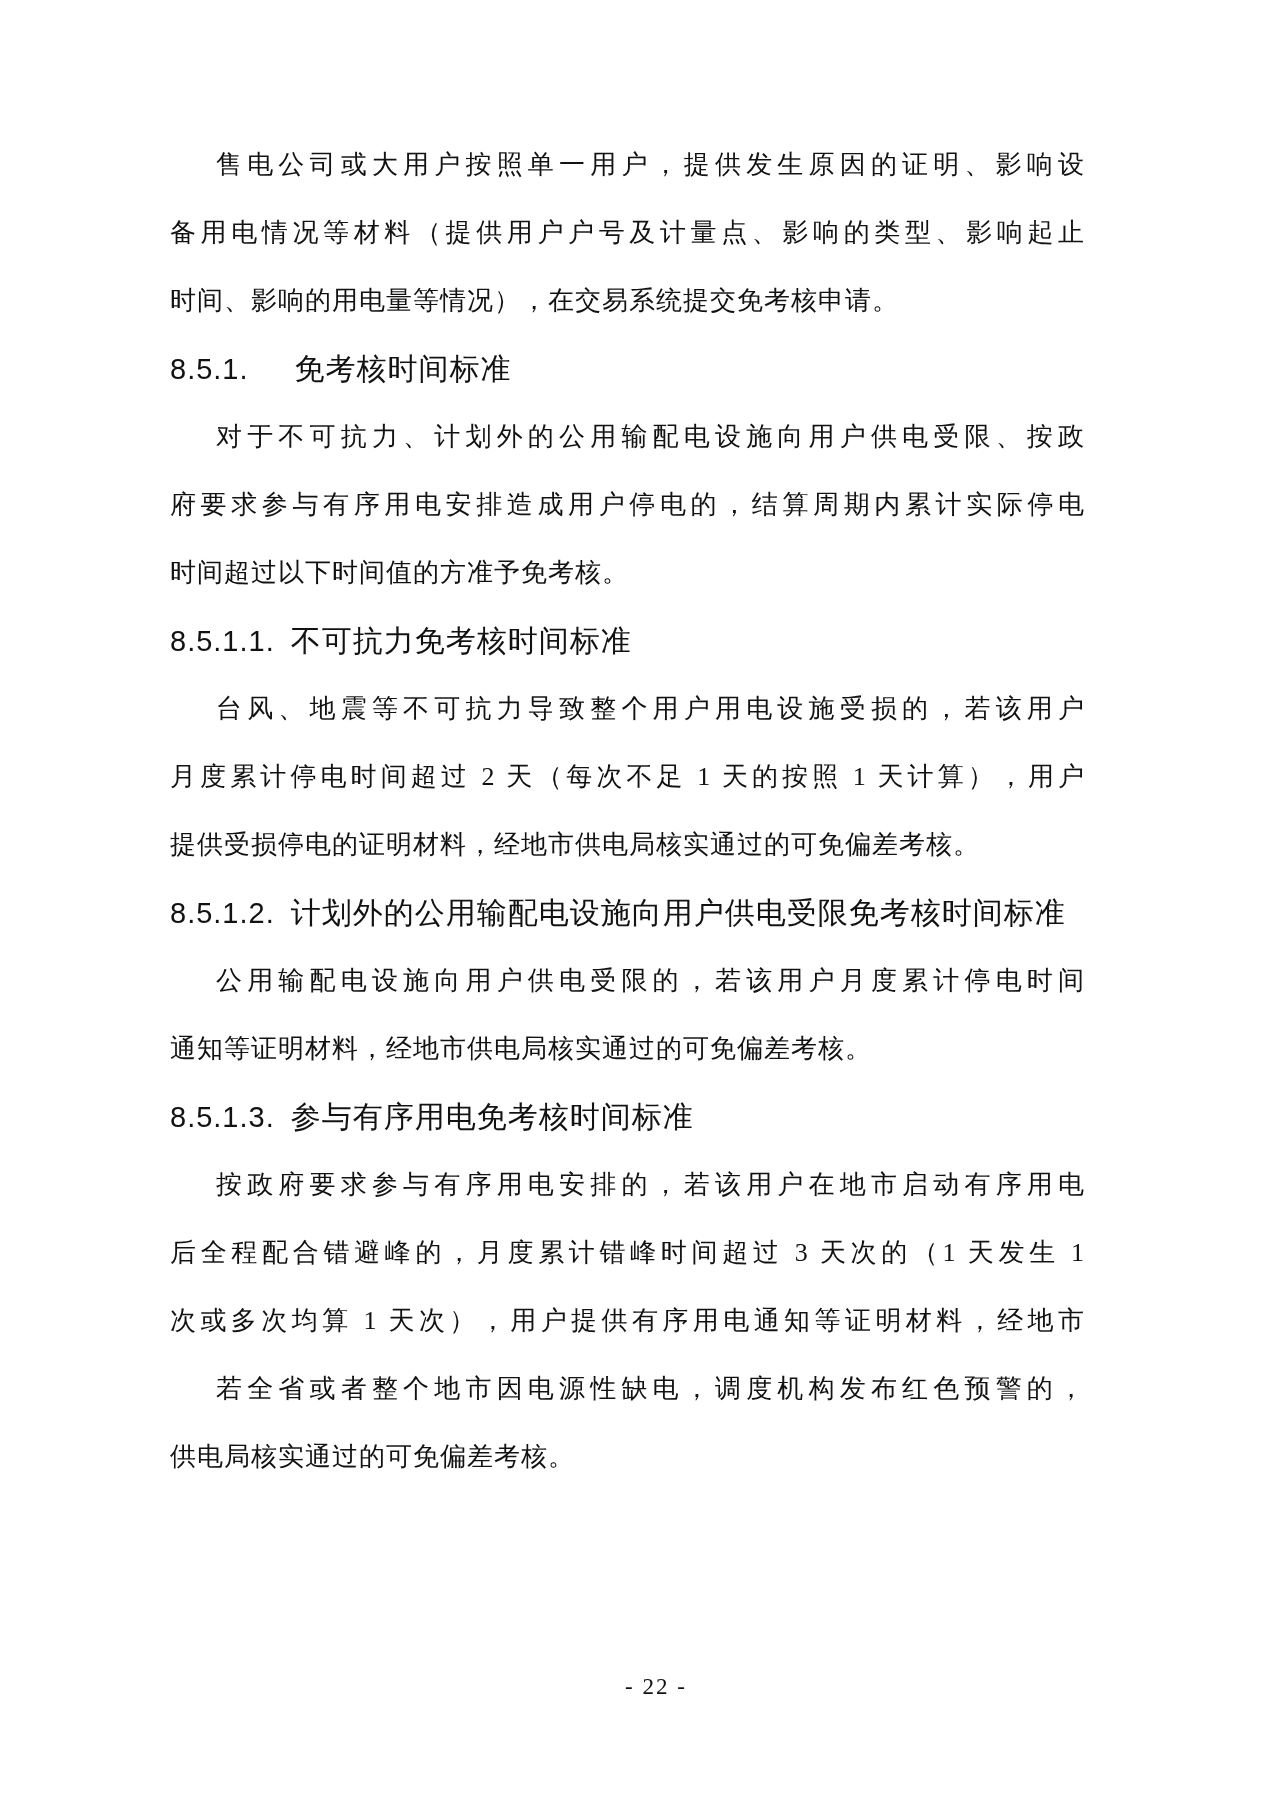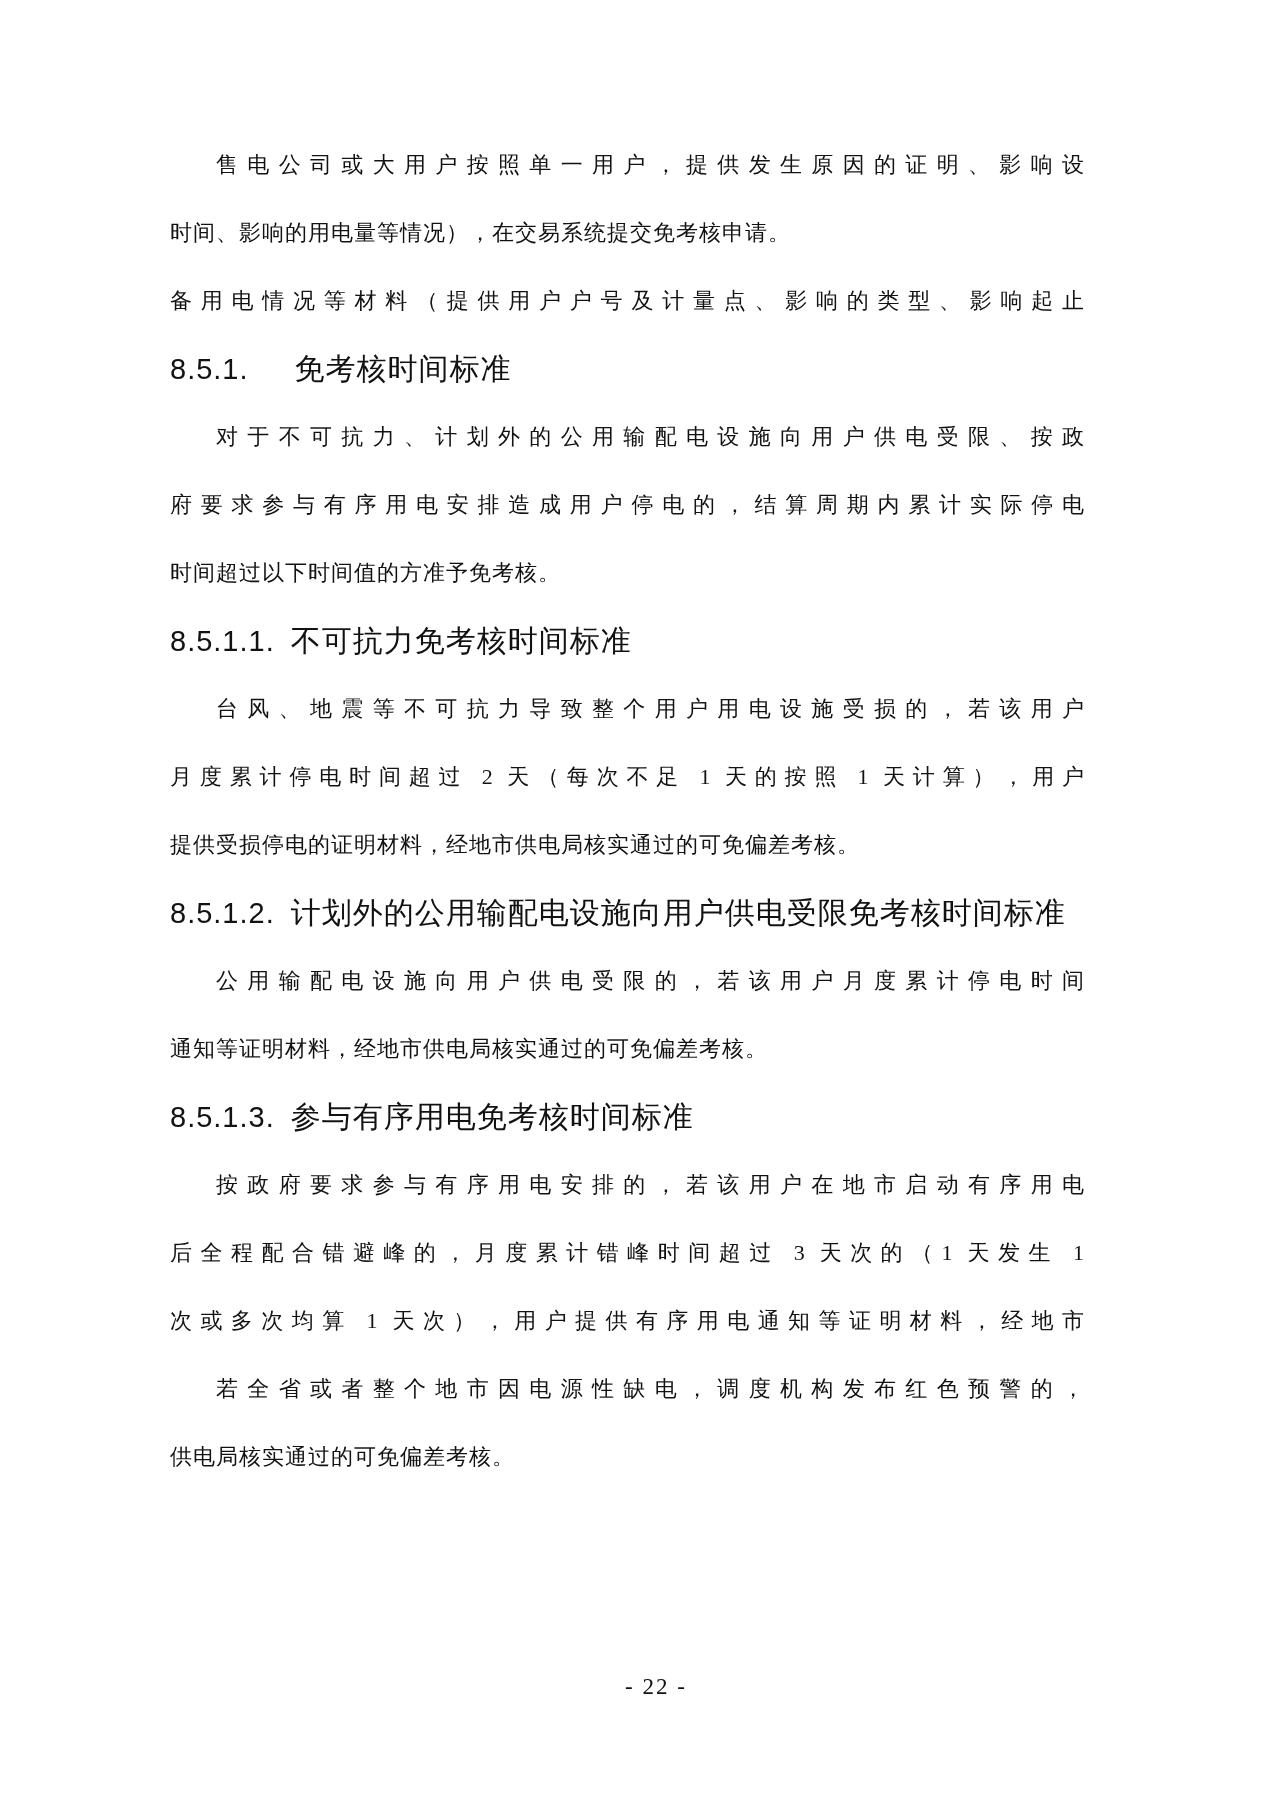--- a/index.html
+++ b/index.html
@@ -25,21 +25,21 @@
   }
   .text-col {
     position: absolute;
     left: 170px;
     top: 131px;
     width: 915px;
   }
   .line {
     height: 68px;
     line-height: 68px;
-    font-size: 22px;
+    font-size: 26px;
     letter-spacing: 1px;
     white-space: normal;
   }
   .para {
     text-align: left;
   }
   .fill {
     text-align: justify;
     text-align-last: justify;
   }
@@ -73,22 +73,22 @@
     font-family: "Liberation Serif", "DejaVu Serif", serif;
   }
 </style>
 </head>
 <body>
 
 <div class="page">
   <div class="text-col">
 
     <div class="line para indent fill">售电公司或大用户按照单一用户，提供发生原因的证明、影响设</div>
+    <div class="line para fill">备用电情况等材料（提供用户户号及计量点、影响的类型、影响起止</div>
     <div class="line para">时间、影响的用电量等情况），在交易系统提交免考核申请。</div>
-    <div class="line para fill">备用电情况等材料（提供用户户号及计量点、影响的类型、影响起止</div>
 
 
     <div class="line heading">
       <span class="num">8.5.1.</span><span class="title gap-large">免考核时间标准</span>
     </div>
 
     <div class="line para indent fill">对于不可抗力、计划外的公用输配电设施向用户供电受限、按政</div>
     <div class="line para fill">府要求参与有序用电安排造成用户停电的，结算周期内累计实际停电</div>
     <div class="line para">时间超过以下时间值的方准予免考核。</div>
 

